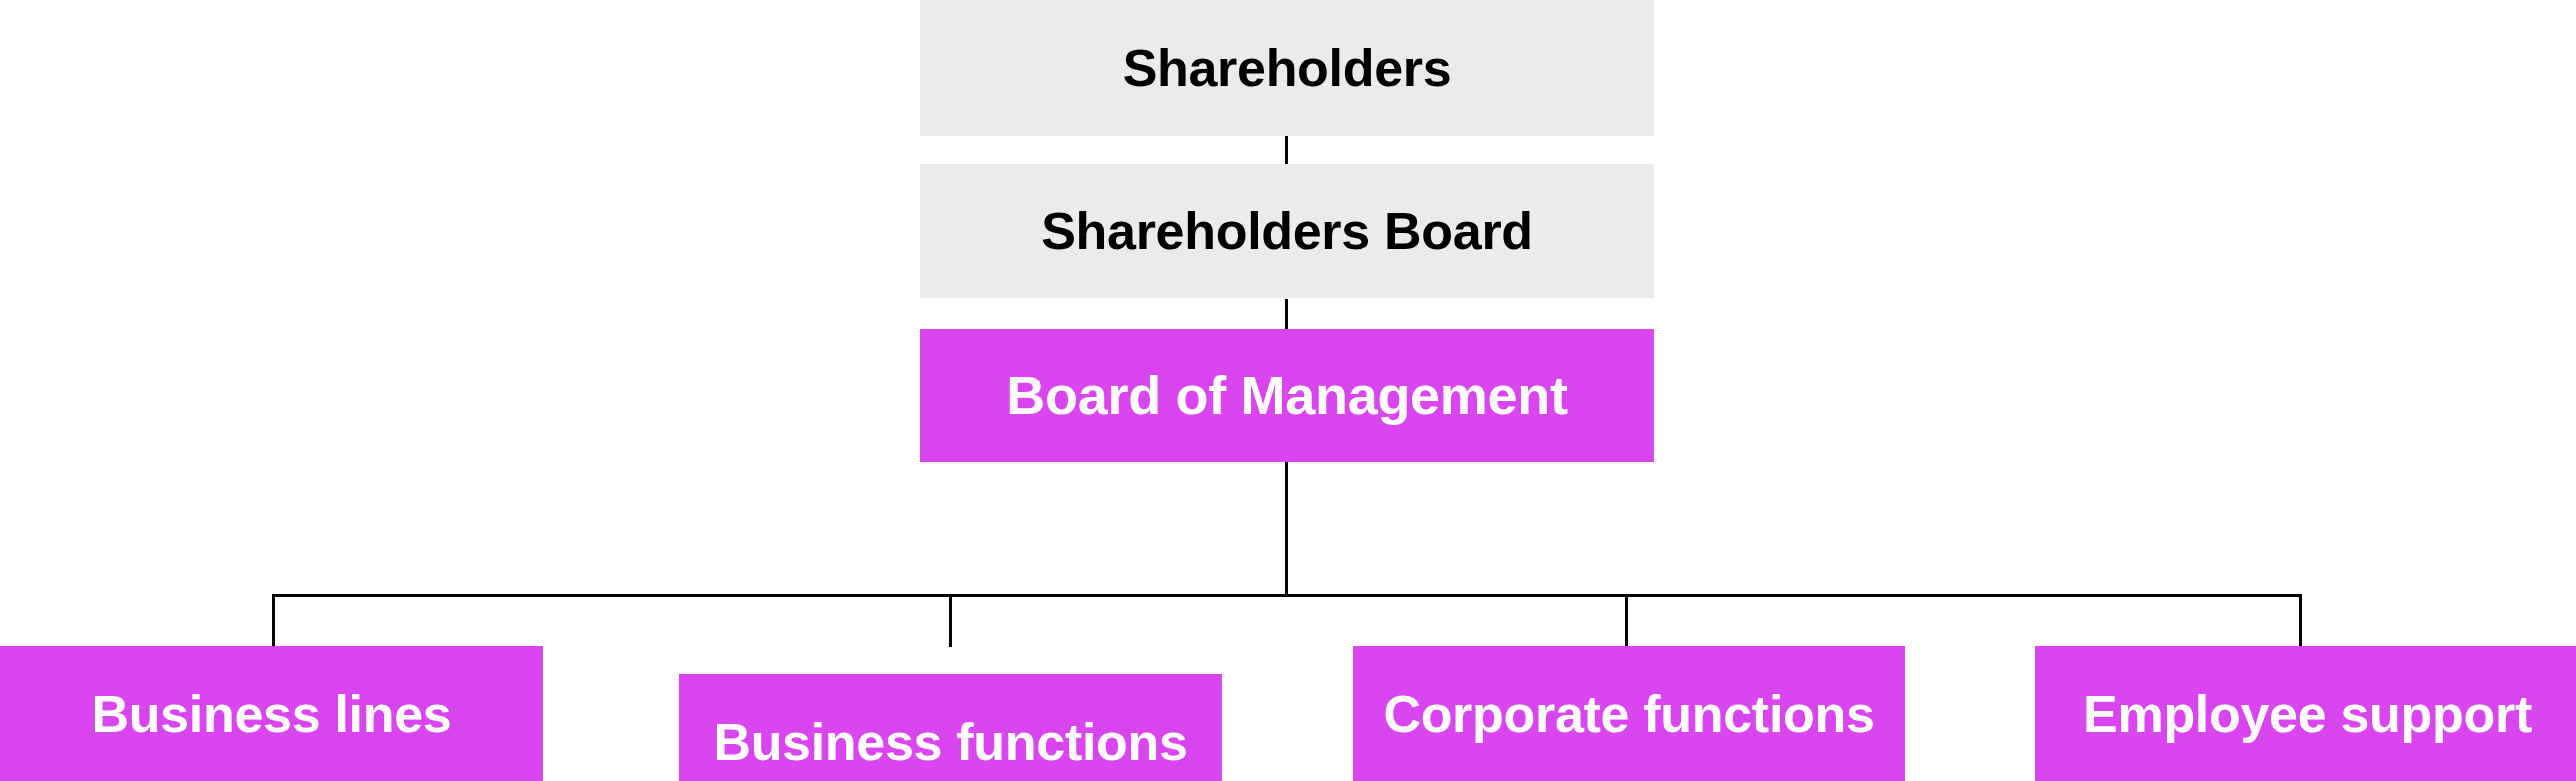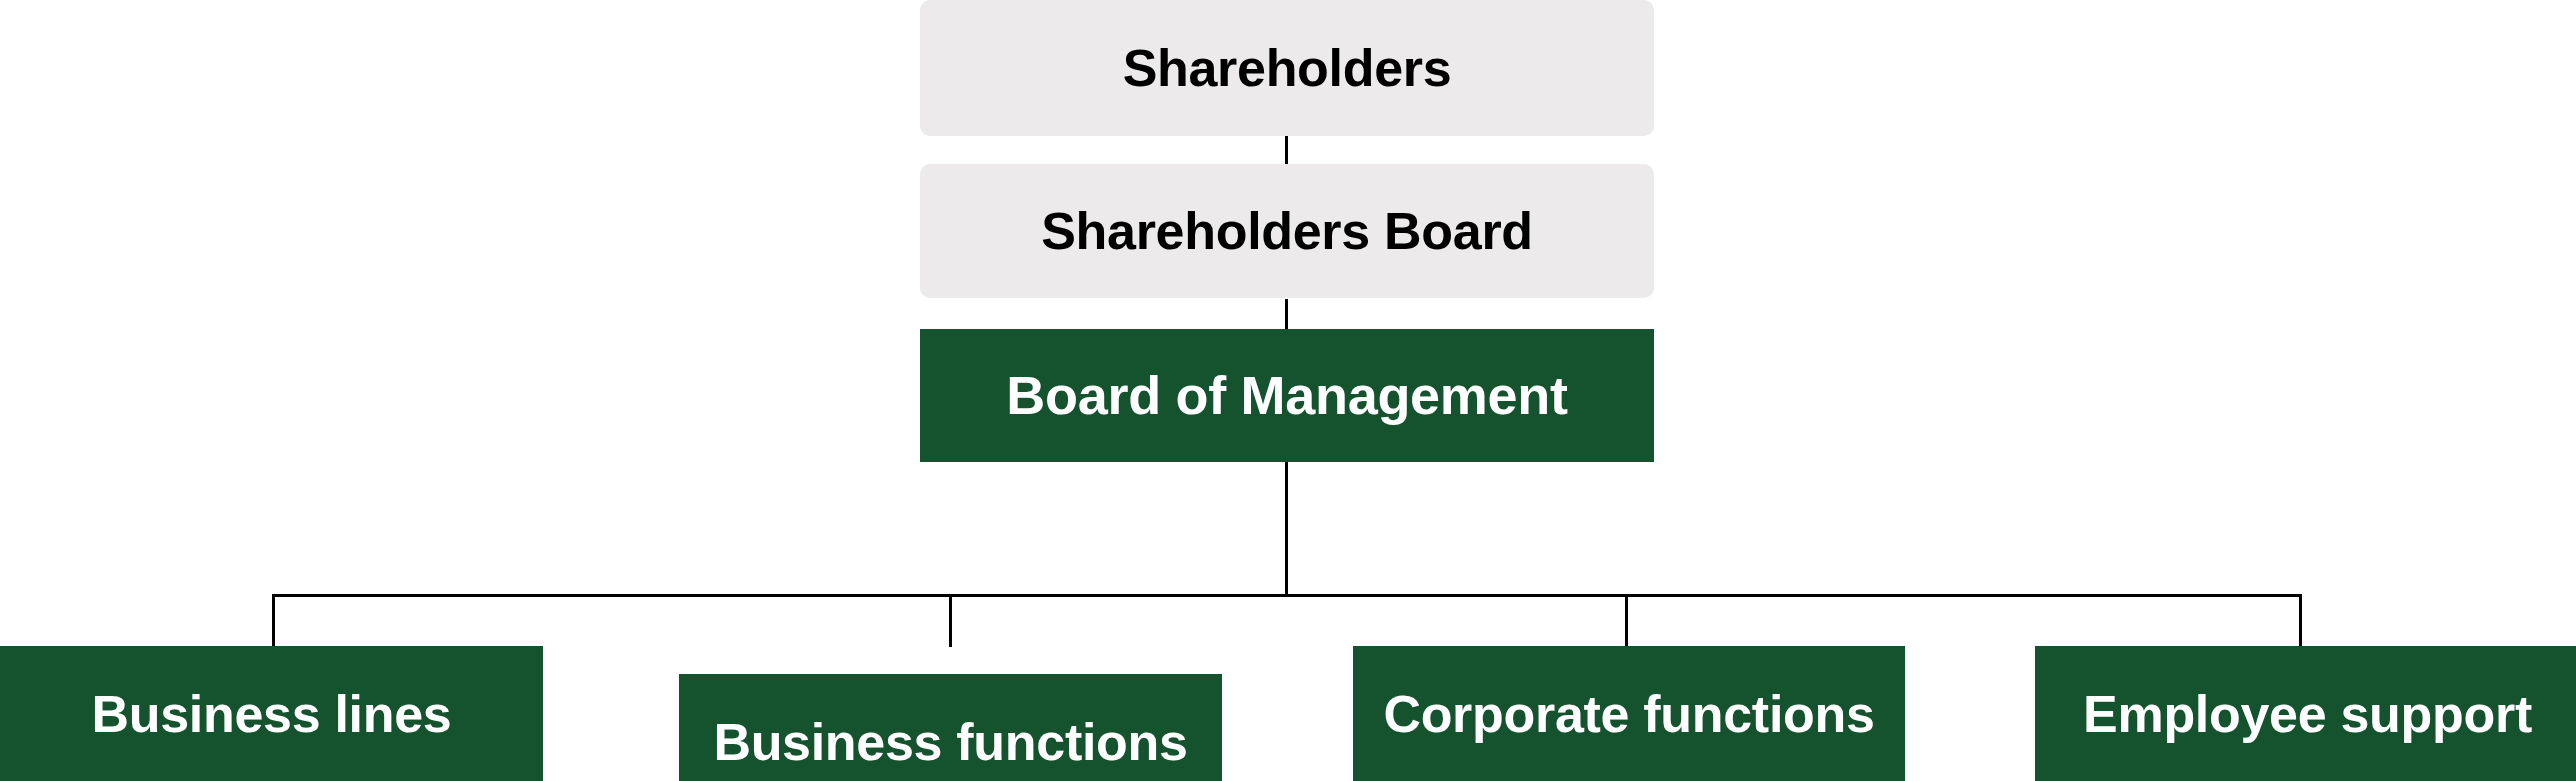--- a/index.html
+++ b/index.html
@@ -29,24 +29,23 @@
   }
   .node-label {
     display: block;
     font-weight: bold;
     letter-spacing: -0.3px;
   }
   
   .node.tier-gray {
     background: #ECEAEA;
     color: #000000;
-    border-radius: 10px;
   }
   .node.tier-blue {
-    background: #14532d;
+    background: #d946ef;
     color: #FFFFFF;
   }
   .node.tier-gray .node-label  { font-size: 52px; }
   .node.tier-blue .node-label  { font-size: 54px; }
   .node.leaf .node-label       { font-size: 52px; }
 
   
   .connector {
     position: absolute;
     background: #000000;

